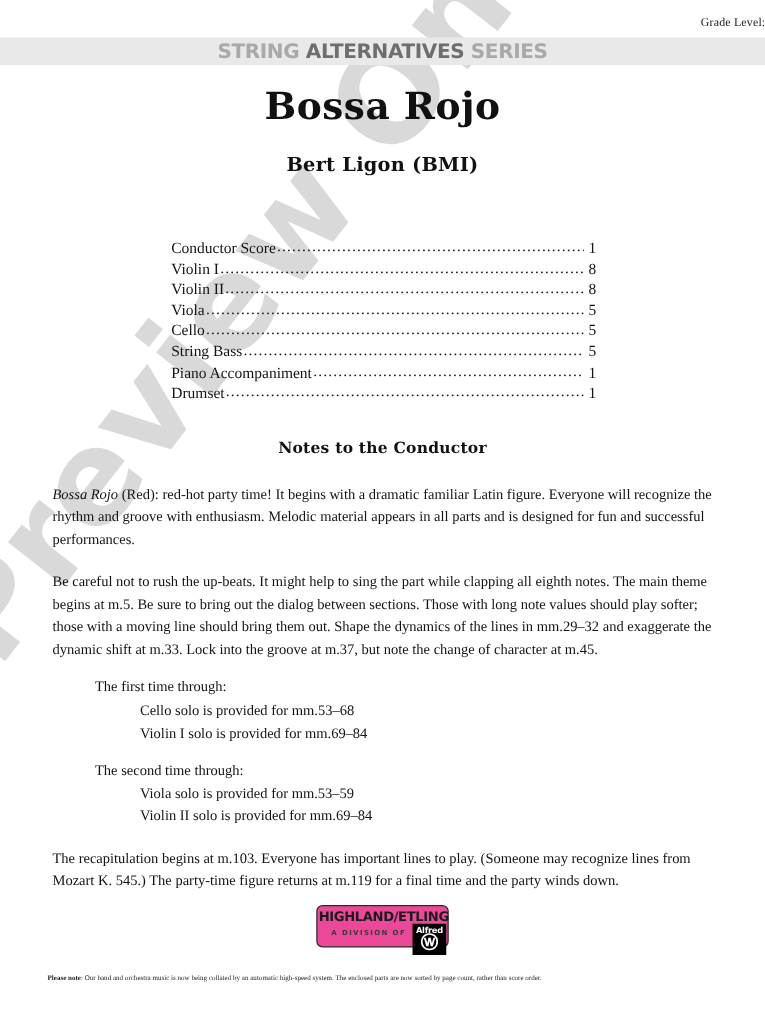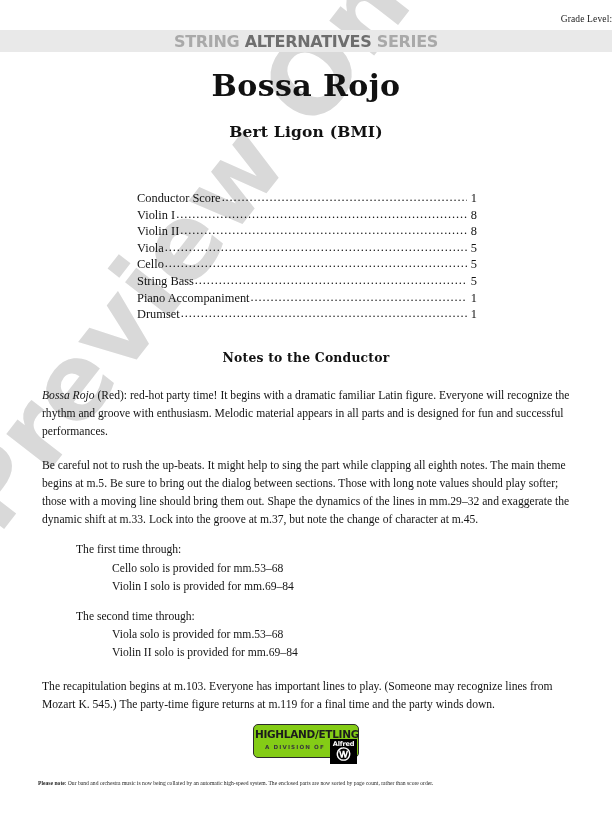--- a/index.html
+++ b/index.html
@@ -195,21 +195,21 @@
 
   
   #logo {
     position: absolute;
     left: 253px;
     top: 724px;
     width: 106px;
     height: 34px;
     border: 1.2px solid #2b2b2b;
     border-radius: 5px;
-    background: #84cc16;
+    background: #ec4899;
     box-sizing: border-box;
   }
   #logo .logo-line1 {
     position: absolute;
     left: 0;
     top: 3px;
     width: 106px;
     text-align: center;
     font-family: "DejaVu Sans", sans-serif;
     font-size: 10.5px;
@@ -349,21 +349,21 @@
 
 
       <div class="solo-group">
         <div class="solo-head">The first time through:</div>
         <div class="solo-item">Cello solo is provided for mm.53–68</div>
         <div class="solo-item">Violin I solo is provided for mm.69–84</div>
       </div>
 
       <div class="solo-group">
         <div class="solo-head">The second time through:</div>
-        <div class="solo-item">Viola solo is provided for mm.53–68</div>
+        <div class="solo-item">Viola solo is provided for mm.53–59</div>
         <div class="solo-item">Violin II solo is provided for mm.69–84</div>
       </div>
 
       <p class="tight">The recapitulation begins at m.103. Everyone has important lines to play. (Someone may recognize lines from Mozart K. 545.) The party-time figure returns at m.119 for a final time and the party winds down.</p>
     </div>
 
     <div id="logo">
       <div class="logo-line1">HIGHLAND/ETLING</div>
       <div class="logo-line2">A DIVISION OF</div>
       <div id="alfred-mark">

